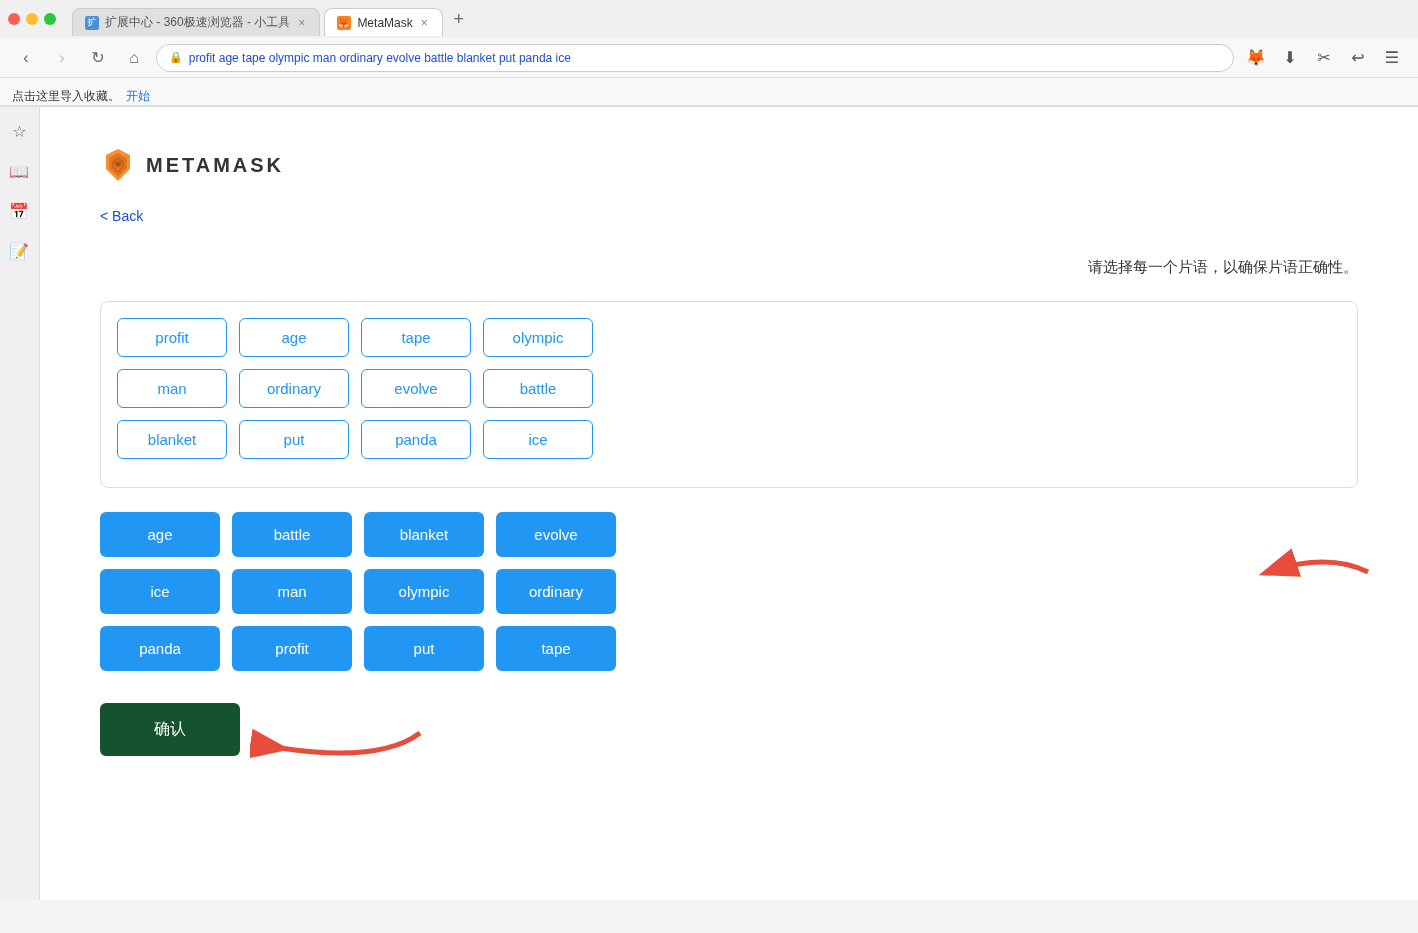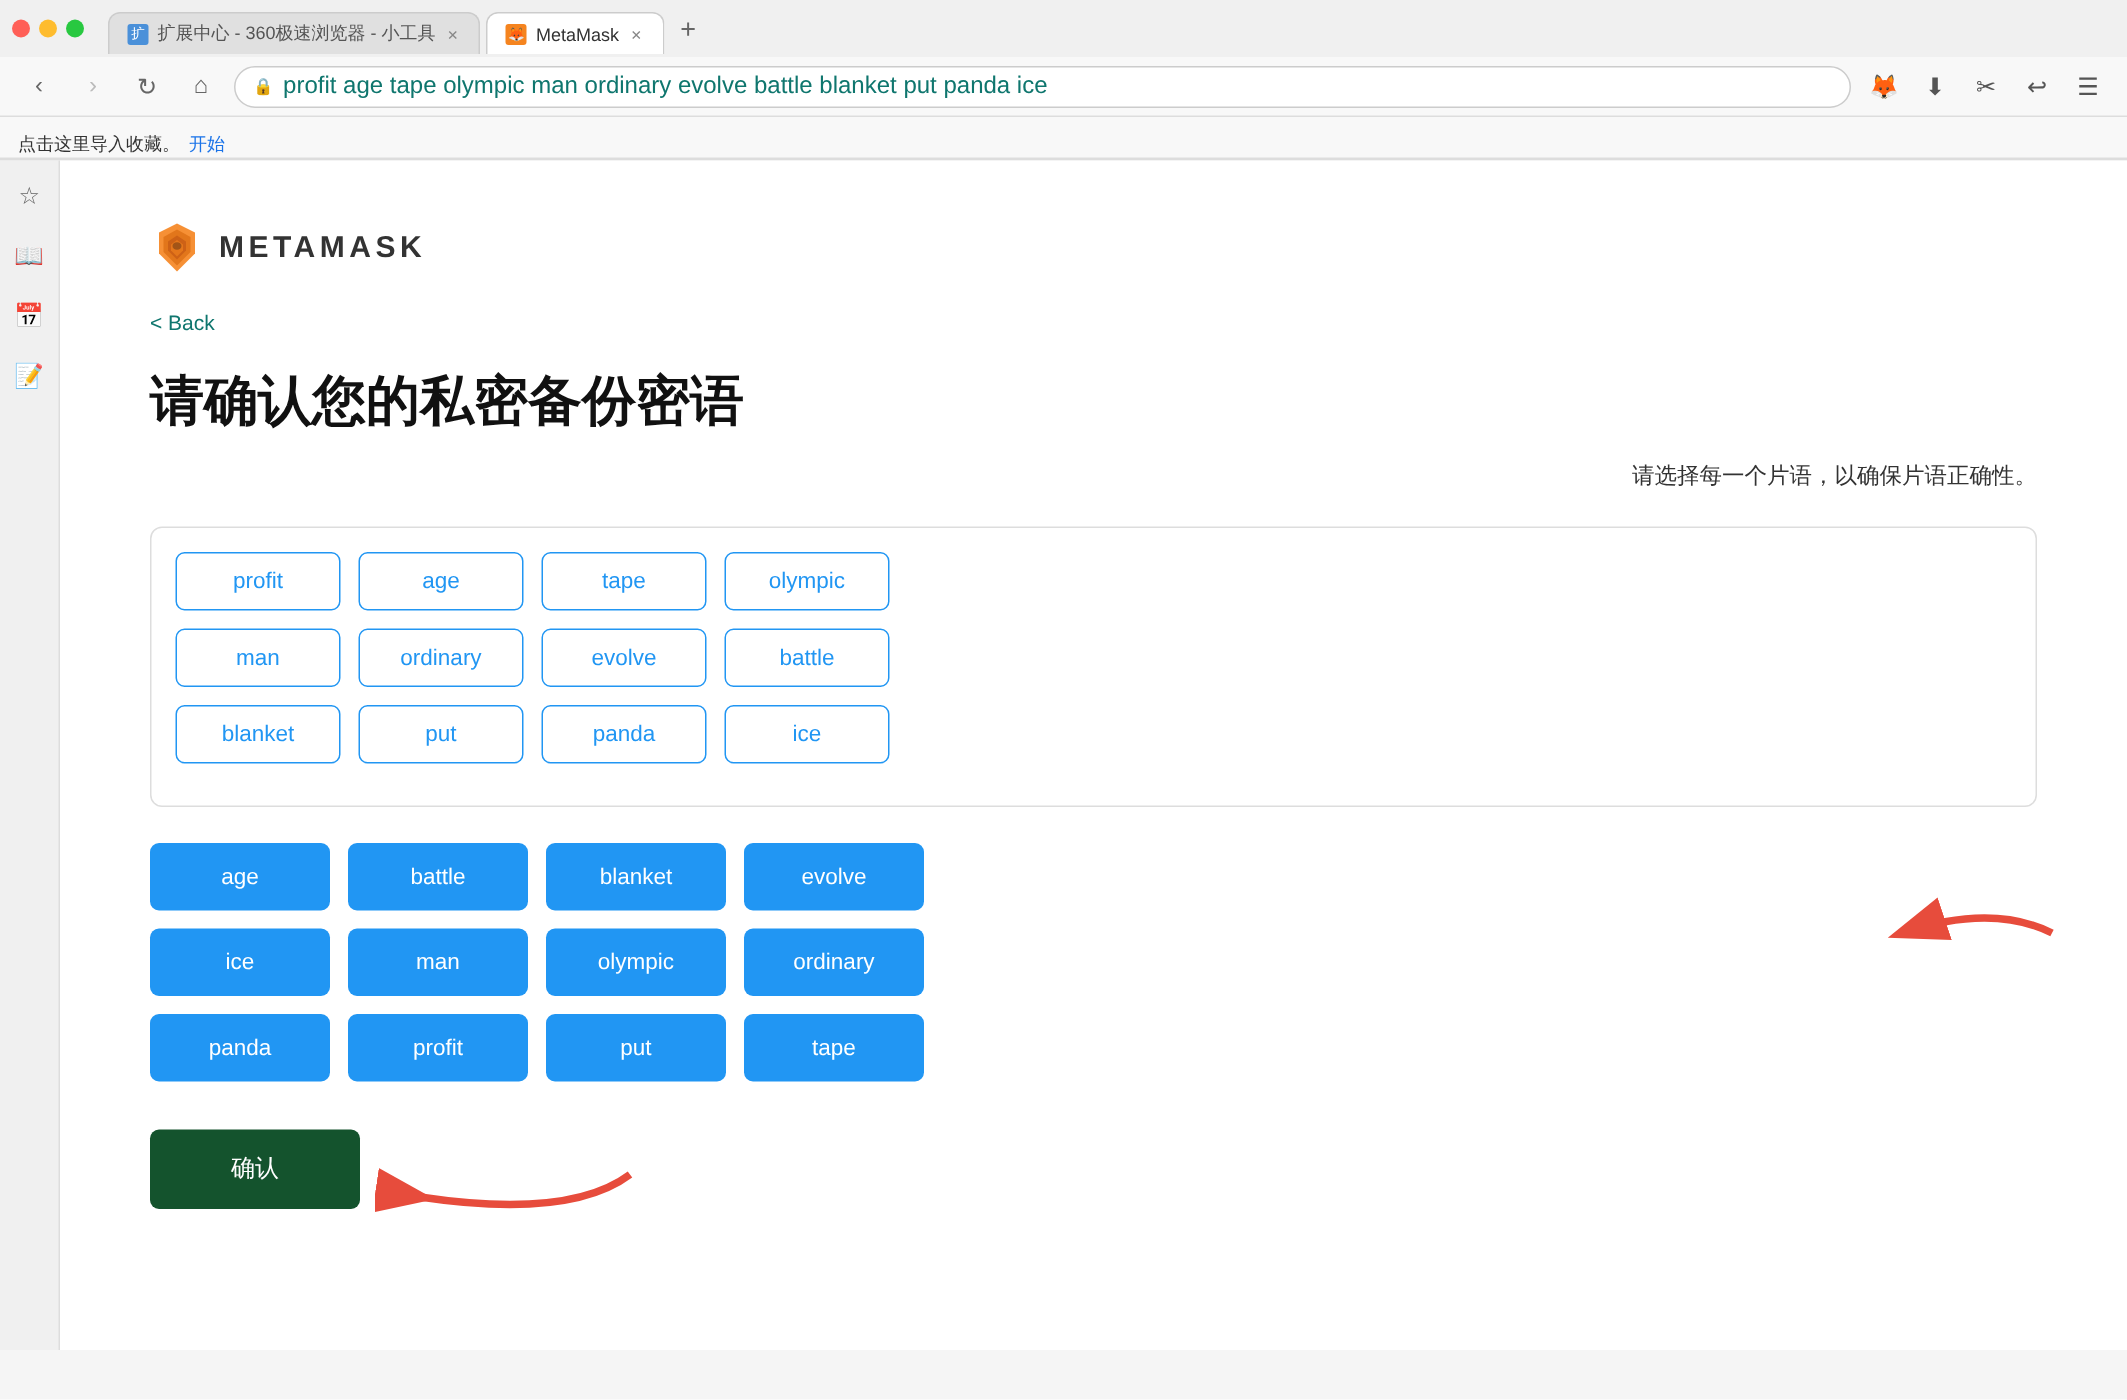--- a/index.html
+++ b/index.html
@@ -130,22 +130,22 @@
       background: white;
       display: flex;
       align-items: center;
       gap: 6px;
     }
     .address-bar-lock {
       color: #4CAF50;
       font-size: 11px;
     }
     .address-bar-text {
-      font-size: 16px;
-      color: #0f766e;
+      font-size: 12px;
+      color: #1d4ed8;
     }
     .toolbar-right {
       display: flex;
       align-items: center;
       gap: 6px;
     }
     .toolbar-icon-btn {
       width: 28px;
       height: 28px;
       border: none;
@@ -221,24 +221,24 @@
       height: 36px;
     }
     .metamask-title-text {
       font-size: 20px;
       font-weight: bold;
       letter-spacing: 3px;
       color: #333;
     }
 
     .back-link {
-      color: #0f766e;
+      color: #1d4ed8;
       font-size: 14px;
       cursor: pointer;
-      margin-bottom: 20px;
+      margin-bottom: 34px;
       display: inline-block;
     }
 
     .page-title {
       font-size: 36px;
       font-weight: bold;
       color: #111;
       margin-bottom: 16px;
     }
 
@@ -391,21 +391,20 @@
         <polygon points="18,13 22,16 22,20 18,24 14,20 14,16" fill="#e4761b"></polygon>
         <ellipse cx="18" cy="17" rx="3" ry="2.5" fill="#763d16" opacity="0.6"></ellipse>
       </svg>
       <span class="metamask-title-text">METAMASK</span>
     </div>
 
     
     <a class="back-link">&lt; Back</a>
 
     
-    <h1 class="page-title">请确认您的私密备份密语</h1>
 
     
     <p class="page-subtitle">请选择每一个片语，以确保片语正确性。</p>
 
     
     <div class="word-grid" style="position:relative;">
       <div class="word-grid-row">
         <div class="word-slot">profit</div>
         <div class="word-slot">age</div>
         <div class="word-slot">tape</div>

